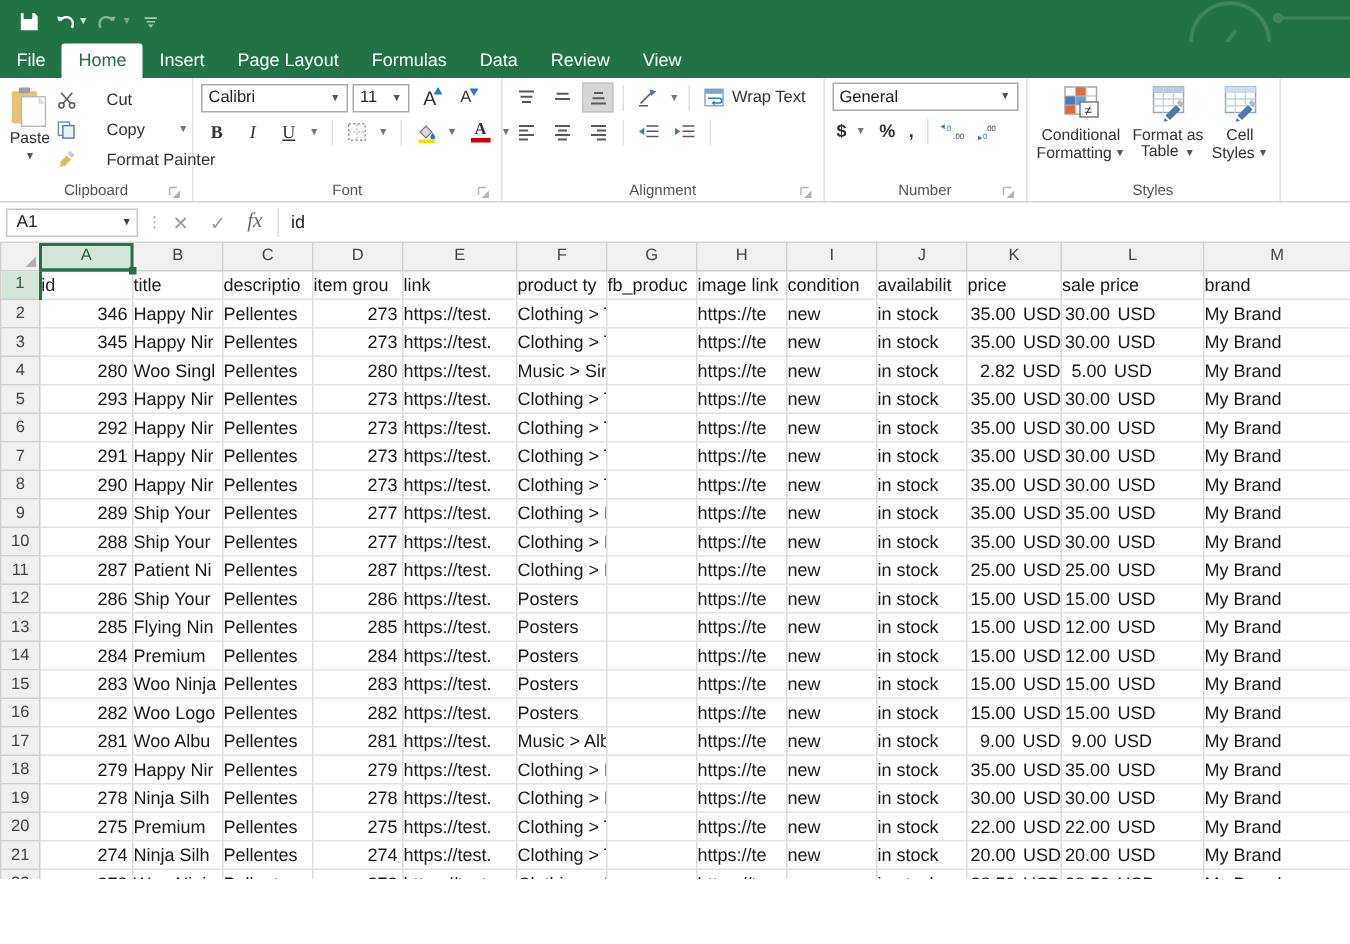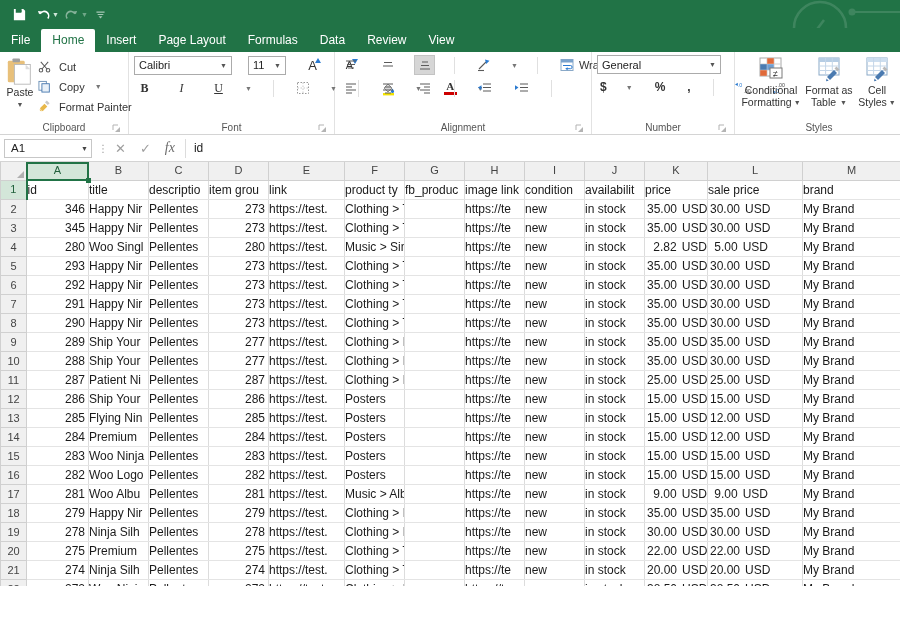--- a/index.html
+++ b/index.html
@@ -59,25 +59,25 @@
   .rgroup-launcher{
     position:absolute;right:2px;bottom:1px;width:9px;height:9px;opacity:.55;
   }
   .btn-big{
     display:flex;flex-direction:column;align-items:center;justify-content:flex-start;
     width:46px;font-size:10.5px;color:#333;padding-top:2px;text-align:center;line-height:11px;
   }
   .btn-big .caret{font-size:7px;color:#555;margin-top:1px;}
   .stacklist{display:flex;flex-direction:column;gap:1px;padding-top:2px;}
   .stackitem{
-    display:flex;align-items:center;gap:8px;font-size:11px;color:#333;
+    display:flex;align-items:center;gap:20px;font-size:11px;color:#333;
     padding:1px 3px;height:17px;white-space:nowrap;
   }
   .stackitem .caret{font-size:7px;color:#777;margin-left:2px;}
-  .row1,.row2{display:flex;align-items:center;gap:16px;}
+  .row1,.row2{display:flex;align-items:center;gap:3px;}
   .fontgrp .row1{margin-bottom:3px;}
   .inp{
     border:1px solid #ababab;background:#fff;height:19px;font-size:11px;
     display:flex;align-items:center;padding:0 2px 0 4px;color:#222;box-sizing:border-box;
   }
   .inp .caret{margin-left:auto;font-size:7px;color:#555;padding:0 2px;}
   .sqbtn{
     width:21px;height:20px;display:flex;align-items:center;justify-content:center;
     font-size:12px;color:#333;border:1px solid transparent;box-sizing:border-box;
   }
@@ -456,21 +456,21 @@
       <div class="btn-big" style="width:50px">
         <svg width="30" height="28" viewBox="0 0 30 28">
           <rect x="5" y="1" width="20" height="17" fill="#fff" stroke="#8aa9c8"></rect>
           <rect x="5" y="1" width="20" height="4" fill="#b6cde4"></rect>
           <path stroke="#c4d6e8" d="M11.6 1v17M18.3 1v17M5 9h20M5 13.5h20"></path>
           <path fill="#4a7ab0" d="M13 20l7-7 3 3-7 7z"></path>
           <path fill="#b9b9b9" d="M20.5 11.5l3 3 2-2-3-3z"></path>
           <path fill="#4a7ab0" d="M12.5 21.5l2.2 2.2-2.7.5z"></path>
         </svg>
         <span>Format as</span>
-        <span style="display:flex;align-items:center;gap:4px">
+        <span style="display:flex;gap:4px">
             <span>Table</span>
             <span class="caret">▼</span>
           </span>
       </div>
       <div class="btn-big" style="width:42px">
         <svg width="30" height="28" viewBox="0 0 30 28">
           <rect x="5" y="1" width="20" height="17" fill="#fff" stroke="#8aa9c8"></rect>
           <rect x="5" y="1" width="20" height="4" fill="#cddeef"></rect>
           <path stroke="#c4d6e8" d="M11.6 1v17M18.3 1v17M5 9h20M5 13.5h20"></path>
           <path fill="#4a7ab0" d="M13 20l7-7 3 3-7 7z"></path>

